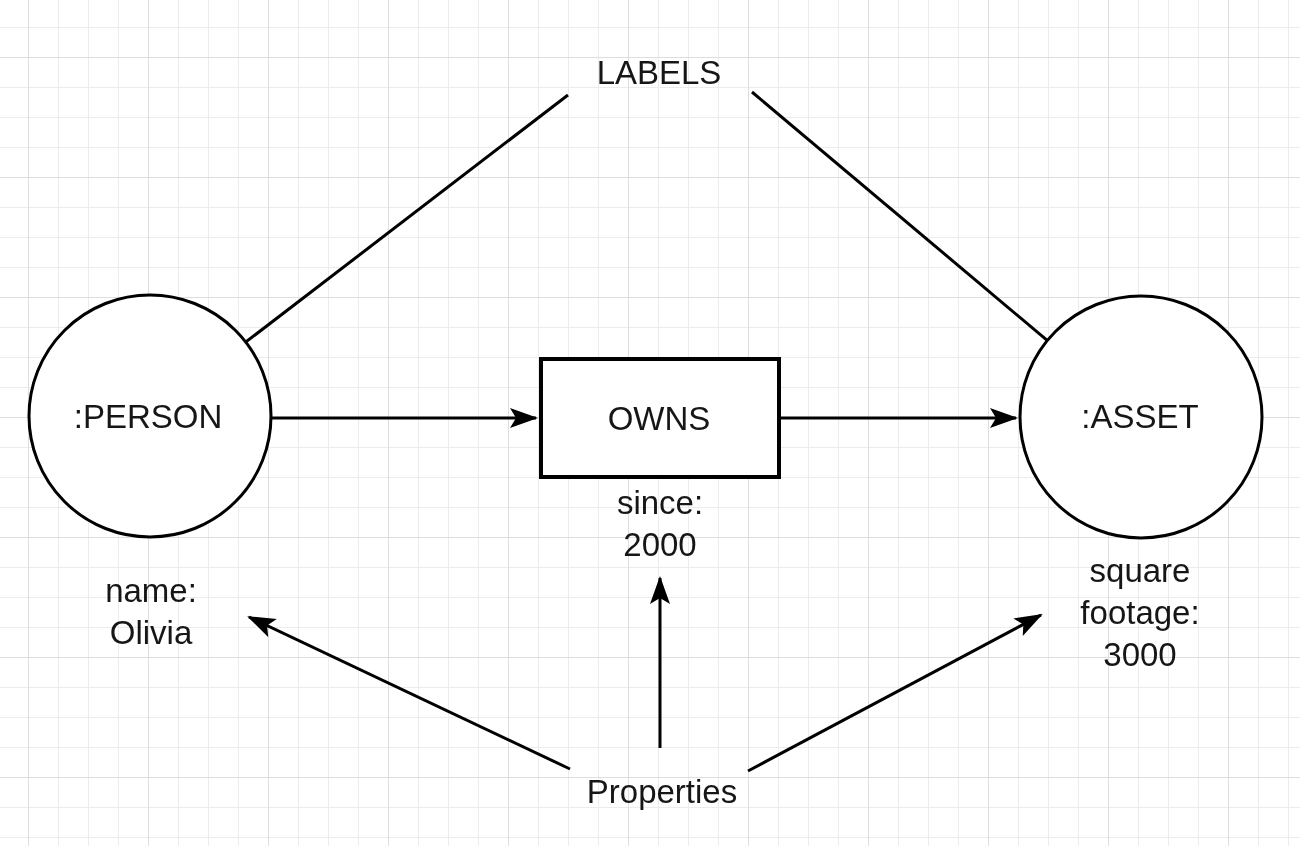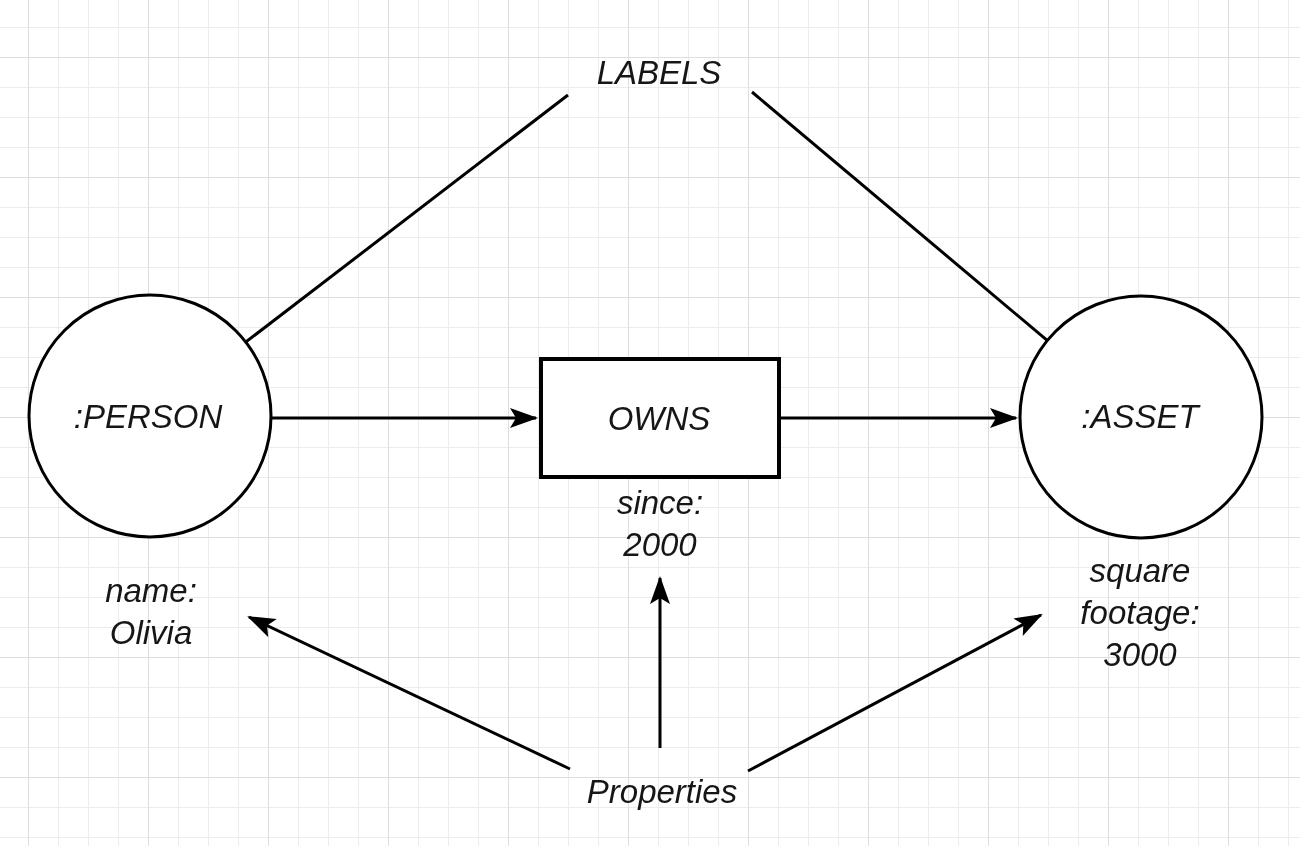--- a/index.html
+++ b/index.html
@@ -14,21 +14,20 @@
     height: 846px;
     overflow: hidden;
     background-color: var(--bg, #ffffff);
     background-image:
       linear-gradient(to right, var(--grid-major, #dedede) 1px, transparent 1px),
       linear-gradient(to bottom, var(--grid-major, #dedede) 1px, transparent 1px),
       linear-gradient(to right, var(--grid-minor, #ececec) 1px, transparent 1px),
       linear-gradient(to bottom, var(--grid-minor, #ececec) 1px, transparent 1px);
     background-size: 120px 120px, 120px 120px, 30px 30px, 30px 30px;
     background-position: 28px 0, 0 57px, 28px 0, 0 27px;
-    font-style: italic;
   }
   svg.diagram {
     position: absolute;
     inset: 0;
   }
   .shape {
     fill: #ffffff;
     stroke: var(--stroke, #000000);
   }
   .edge {

